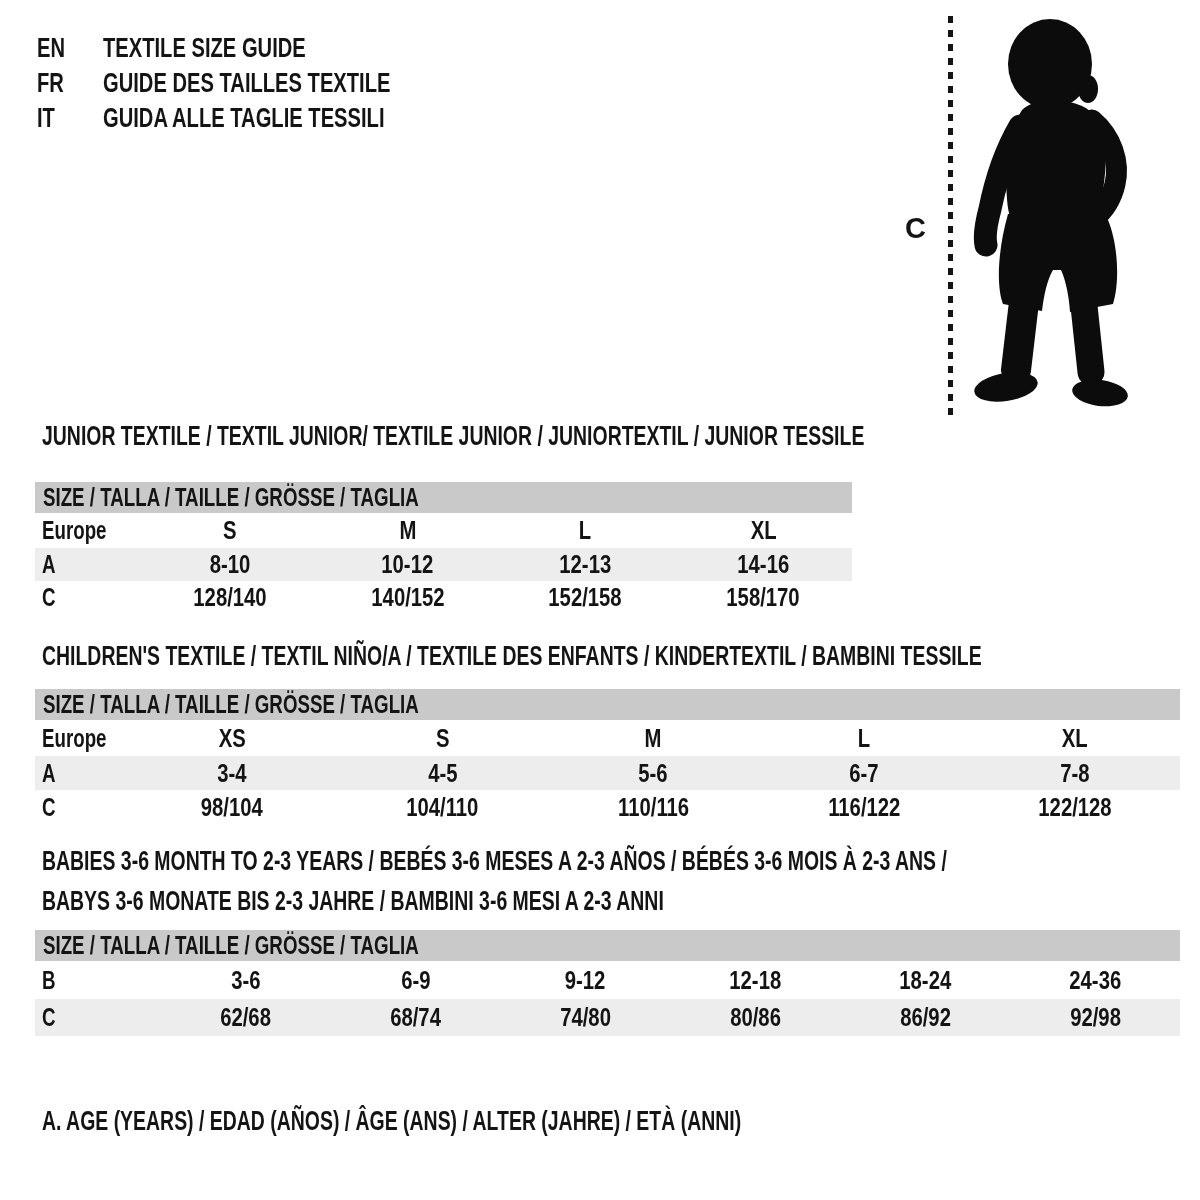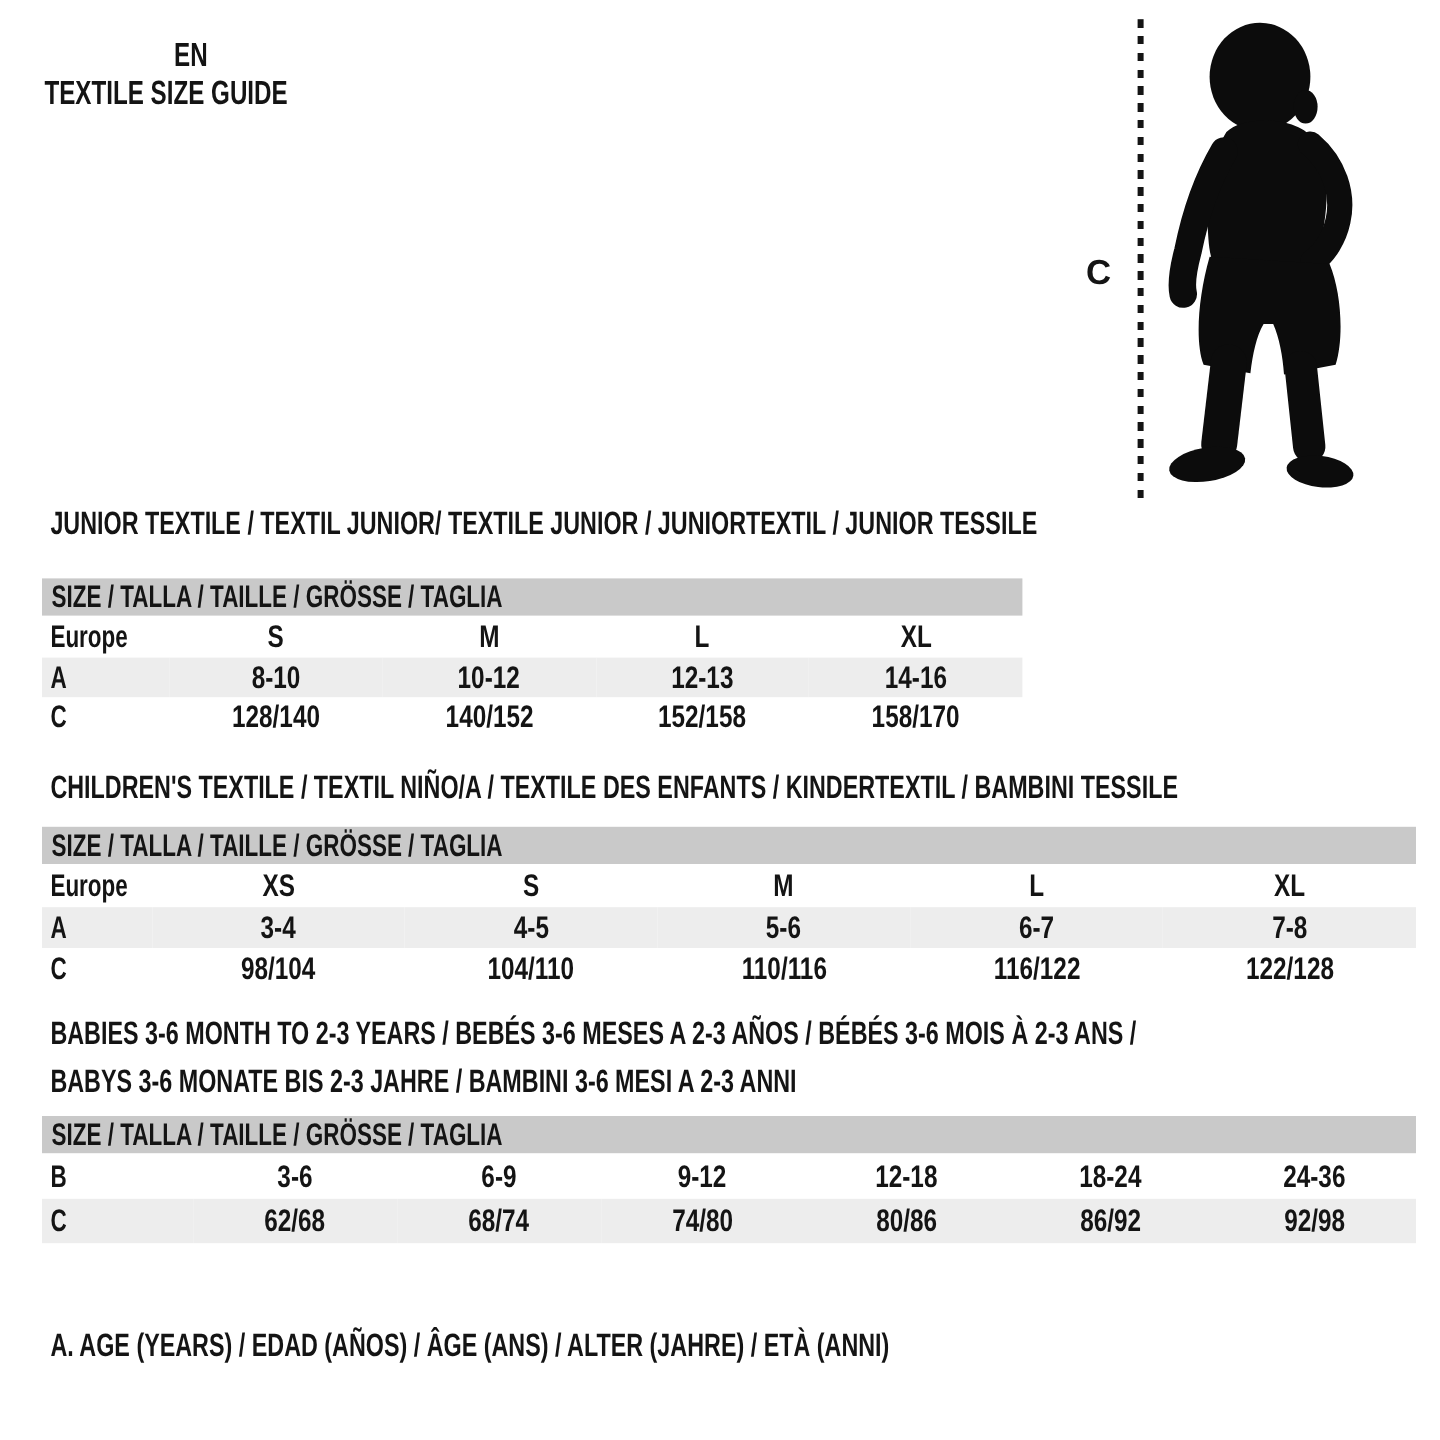--- a/index.html
+++ b/index.html
@@ -10,21 +10,21 @@
     color:#141414;
     font-family:"Liberation Sans", sans-serif;
     overflow:hidden;
   }
   
   .t { display:inline-block; white-space:nowrap; transform:scaleX(.72); transform-origin:0 50%; font-weight:bold; }
   .tc { display:inline-block; white-space:nowrap; transform:scaleX(.78); transform-origin:50% 50%; font-weight:bold; }
 
   
   .lang-block { position:absolute; left:37px; top:30px; }
-  .lang-row { display:flex; height:35px; align-items:center; font-size:28px;flex-direction:column; }
+  .lang-row { display:flex; height:35px; align-items:center; font-size:28px; }
   .lang-code { width:66px; }
 
   
   .height-line {
     position:absolute; left:948px; top:16px; width:5px; height:400px;
     background:repeating-linear-gradient(to bottom, #141414 0 7px, transparent 7px 14px);
   }
   .figure-label { position:absolute; left:905px; top:212px; font-size:29px; font-weight:bold; }
   .baby-svg { position:absolute; left:962px; top:14px; width:180px; height:405px; }
 
@@ -66,20 +66,28 @@
   .legend { position:absolute; left:42px; top:1066px; font-size:27px; }
   .legend-line { height:37px; display:flex; align-items:center;margin-top:37px; }
 </style>
 </head>
 <body>
 
 <div class="lang-block">
   <div class="lang-row">
     <span class="lang-code"><span class="t">EN</span></span>
     <span class="t">TEXTILE SIZE GUIDE</span>
+  </div>
+  <div class="lang-row">
+    <span class="lang-code"><span class="t">FR</span></span>
+    <span class="t">GUIDE DES TAILLES TEXTILE</span>
+  </div>
+  <div class="lang-row">
+    <span class="lang-code"><span class="t">IT</span></span>
+    <span class="t">GUIDA ALLE TAGLIE TESSILI</span>
   </div>
 </div>
 
 <div class="height-line"></div>
 <div class="figure-label">C</div>
 <svg class="baby-svg" viewBox="0 0 180 405" xmlns="http://www.w3.org/2000/svg">
   <g fill="#0c0c0c" stroke="#0c0c0c">
     <ellipse cx="88" cy="50" rx="42" ry="45" stroke="none"></ellipse>
     <ellipse cx="126" cy="75" rx="10" ry="14" stroke="none"></ellipse>
     <path stroke="none" d="M60,96 C48,115 42,150 45,185 C46,200 50,212 56,218 L126,222 C138,202 146,162 143,132 C141,111 133,98 120,92 C100,83 71,85 60,96 Z"></path>

